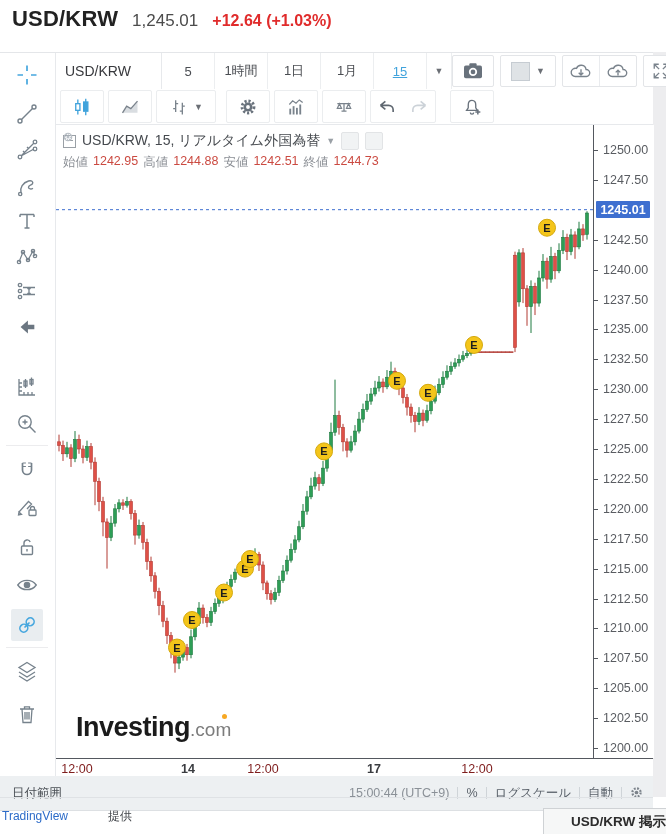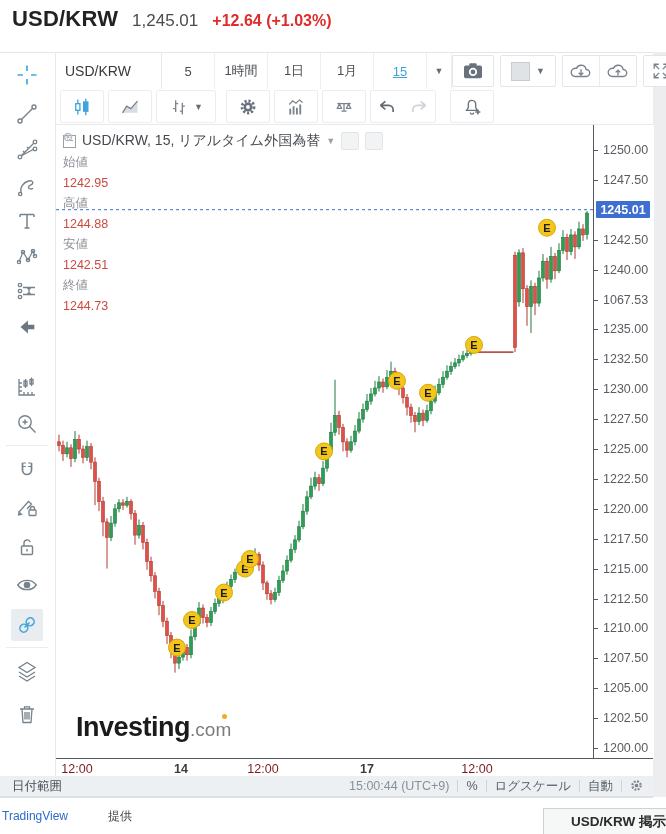--- a/index.html
+++ b/index.html
@@ -42,39 +42,39 @@
   .sep{position:absolute;left:6px;width:42px;border-top:1px solid #ececee;}
   
   .pane{position:absolute;left:56px;top:125px;width:537px;height:633px;background:#fff;}
   .pane svg{position:absolute;left:0;top:0;}
   .legend{position:absolute;left:7px;top:7px;display:flex;align-items:center;gap:6px;white-space:nowrap;}
   .lgd-collapse{width:11px;height:11px;border:1px solid #9aa0a6;position:relative;display:inline-block;}
   .lgd-collapse i{position:absolute;left:2px;right:2px;top:4px;border-top:1px solid #9aa0a6;}
   .lgd-title{font-size:14px;color:#45494e;text-align:right;}
   .lgd-caret{font-size:9px;color:#9aa0a6;}
   .minibtn{width:16px;height:16px;background:#f1f3f4;border:1px solid #e2e4e6;display:flex;align-items:center;justify-content:center;border-radius:2px;cursor:pointer;}
-  .ohlc{position:absolute;left:7px;top:29px;font-size:12.5px;display:flex;gap:5px;white-space:nowrap;flex-direction:column;}
+  .ohlc{position:absolute;left:7px;top:29px;font-size:12.5px;display:flex;gap:5px;white-space:nowrap;}
   .ohlc .lb{color:#8a8e94;}
   .ohlc .vl{color:#cb4a41;}
   
   .brand{position:absolute;left:76px;top:712px;display:flex;align-items:baseline;}
   .brand .b1{font-size:27px;font-weight:bold;color:#1b1b1b;letter-spacing:-.5px;text-align:center;}
   .brand .b2{font-size:19px;color:#7c7c7c;}
   .branddot{position:absolute;left:222px;top:714px;width:5px;height:5px;border-radius:50%;background:#f7a823;}
   
   .paxis{position:absolute;left:593px;top:125px;width:60px;height:633px;border-left:1px solid #54585f;background:#fff;}
   .ptick{position:absolute;left:0;width:4px;border-top:1px solid #54585f;}
   .plab{position:absolute;left:9px;font-size:12.5px;color:#595c61;}
   .ptag{position:absolute;left:2px;width:54px;height:17px;background:#3e6fd0;color:#fff;font-size:12.5px;font-weight:bold;display:flex;align-items:center;justify-content:center;border-radius:1px;}
   
   .taxis{position:absolute;left:56px;top:758px;width:597px;height:18px;border-top:1px solid #54585f;background:#fff;}
   .tlab{position:absolute;top:3px;font-size:12.5px;color:#7f1d1d;transform:translateX(-50%);}
-  .tlab.bold{font-weight:bold;color:#3a3c40;}
-  
-  .bbar{position:absolute;left:0;top:776px;width:653px;height:21px;background:#edf0f2;border-bottom:1px solid #dde0e3;display:flex;align-items:center;font-size:12.5px;color:#5a616a;box-sizing:border-box;}
+  .tlab.bold{font-weight:bold;color:#3a3c40;margin-left:7px;}
+  
+  .bbar{position:absolute;left:0;top:776px;width:653px;height:35px;background:#edf0f2;border-bottom:1px solid #dde0e3;display:flex;align-items:center;font-size:12.5px;color:#5a616a;box-sizing:border-box;}
   .bbar .dr{margin-left:12px;color:#4a4f55;cursor:pointer;}
   .bbar .right{margin-left:auto;display:flex;align-items:center;gap:8px;padding-right:10px;}
   .bbar .vdiv{width:1px;height:12px;background:#cfd4d8;}
   .bbar .it{cursor:pointer;}
   .bbar .clock{color:#8a9097;}
   
   .prov{position:absolute;left:2px;top:808px;font-size:12px;}
   .prov .lnk{color:#2c6bc8;cursor:pointer;}
   .prov .sfx{color:#44474c;padding-left:40px;}
   .board{position:absolute;left:543px;top:808px;width:123px;height:26px;background:#f6f7f7;border:1px solid #cfd2d5;overflow:hidden;display:flex;align-items:center;}
@@ -672,21 +672,21 @@
   <div class="paxis" id="paxis">
       <div class="ptick" style="top: 25px;"></div>
       <div class="plab" style="top: 18px;">1250.00</div>
       <div class="ptick" style="top: 54.9px;"></div>
       <div class="plab" style="top: 47.9px;">1247.50</div>
       <div class="ptick" style="top: 114.7px;"></div>
       <div class="plab" style="top: 107.7px;">1242.50</div>
       <div class="ptick" style="top: 144.6px;"></div>
       <div class="plab" style="top: 137.6px;">1240.00</div>
       <div class="ptick" style="top: 174.5px;"></div>
-      <div class="plab" style="top: 167.5px;">1067.53</div>
+      <div class="plab" style="top: 167.5px;">1237.50</div>
       <div class="ptick" style="top: 204.4px;"></div>
       <div class="plab" style="top: 197.4px;">1235.00</div>
       <div class="ptick" style="top: 234.3px;"></div>
       <div class="plab" style="top: 227.3px;">1232.50</div>
       <div class="ptick" style="top: 264.2px;"></div>
       <div class="plab" style="top: 257.2px;">1230.00</div>
       <div class="ptick" style="top: 294.1px;"></div>
       <div class="plab" style="top: 287.1px;">1227.50</div>
       <div class="ptick" style="top: 324px;"></div>
       <div class="plab" style="top: 317px;">1225.00</div>

